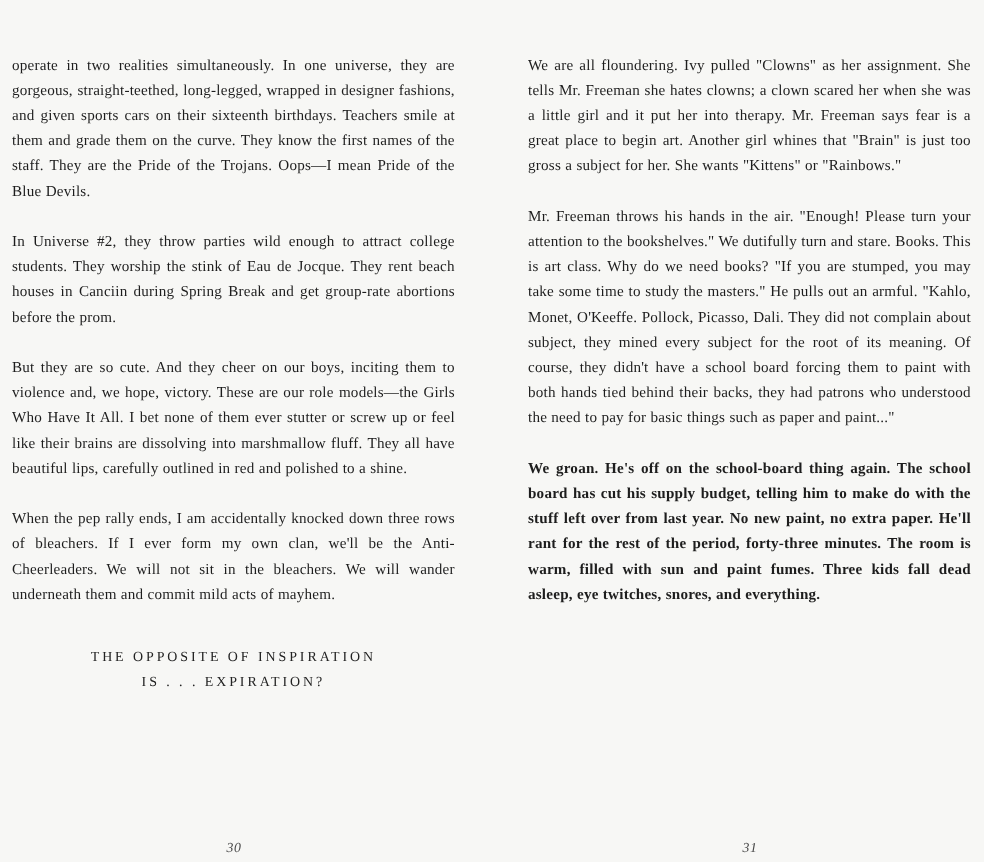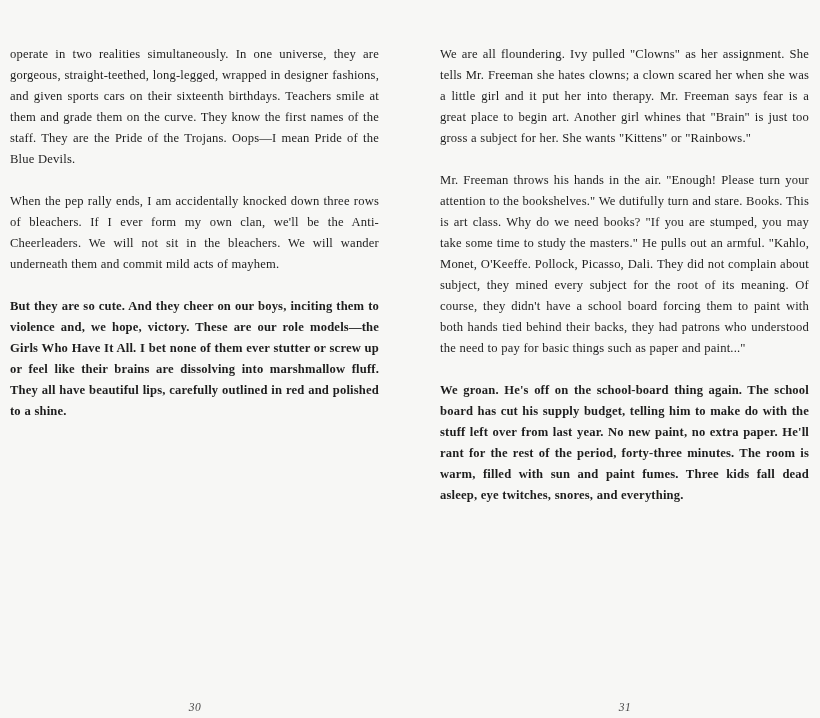--- a/index.html
+++ b/index.html
@@ -75,23 +75,28 @@
   .page-right .folio { left: 10px; }
 </style>
 </head>
 <body>
 
 <div class="spread">
 
   <div class="page page-left">
     <div class="textblock">
       <p class="para">operate in two realities simultaneously. In one universe, they are gorgeous, straight-teethed, long-legged, wrapped in designer fashions, and given sports cars on their sixteenth birthdays. Teachers smile at them and grade them on the curve. They know the first names of the staff. They are the Pride of the Trojans. Oops—I mean Pride of the Blue Devils.</p>
+      <p class="para">In Universe #2, they throw parties wild enough to attract college students. They worship the stink of Eau de Jocque. They rent beach houses in Canciin during Spring Break and get group-rate abortions before the prom.</p>
+      <p class="para">But they are so cute. And they cheer on our boys, inciting them to violence and, we hope, victory. These are our role models—the Girls Who Have It All. I bet none of them ever stutter or screw up or feel like their brains are dissolving into marshmallow fluff. They all have beautiful lips, carefully outlined in red and polished to a shine.</p>
       <p class="para">When the pep rally ends, I am accidentally knocked down three rows of bleachers. If I ever form my own clan, we'll be the Anti-Cheerleaders. We will not sit in the bleachers. We will wander underneath them and commit mild acts of mayhem.</p>
-      <p class="para">But they are so cute. And they cheer on our boys, inciting them to violence and, we hope, victory. These are our role models—the Girls Who Have It All. I bet none of them ever stutter or screw up or feel like their brains are dissolving into marshmallow fluff. They all have beautiful lips, carefully outlined in red and polished to a shine.</p>
 
+      <div class="section-heading">
+        <span class="hl">THE OPPOSITE OF INSPIRATION</span>
+        <span class="hl2">IS . . . EXPIRATION?</span>
+      </div>
 
     </div>
     <div class="folio">30</div>
   </div>
 
   <div class="page page-right">
     <div class="textblock">
       <p class="para">We are all floundering. Ivy pulled "Clowns" as her assignment. She tells Mr. Freeman she hates clowns; a clown scared her when she was a little girl and it put her into therapy. Mr. Freeman says fear is a great place to begin art. Another girl whines that "Brain" is just too gross a subject for her. She wants "Kittens" or "Rainbows."</p>
       <p class="para">Mr. Freeman throws his hands in the air. "Enough! Please turn your attention to the bookshelves." We dutifully turn and stare. Books. This is art class. Why do we need books? "If you are stumped, you may take some time to study the masters." He pulls out an armful. "Kahlo, Monet, O'Keeffe. Pollock, Picasso, Dali. They did not complain about subject, they mined every subject for the root of its meaning. Of course, they didn't have a school board forcing them to paint with both hands tied behind their backs, they had patrons who understood the need to pay for basic things such as paper and paint..."</p>
       <p class="para">We groan. He's off on the school-board thing again. The school board has cut his supply budget, telling him to make do with the stuff left over from last year. No new paint, no extra paper. He'll rant for the rest of the period, forty-three minutes. The room is warm, filled with sun and paint fumes. Three kids fall dead asleep, eye twitches, snores, and everything.</p>

